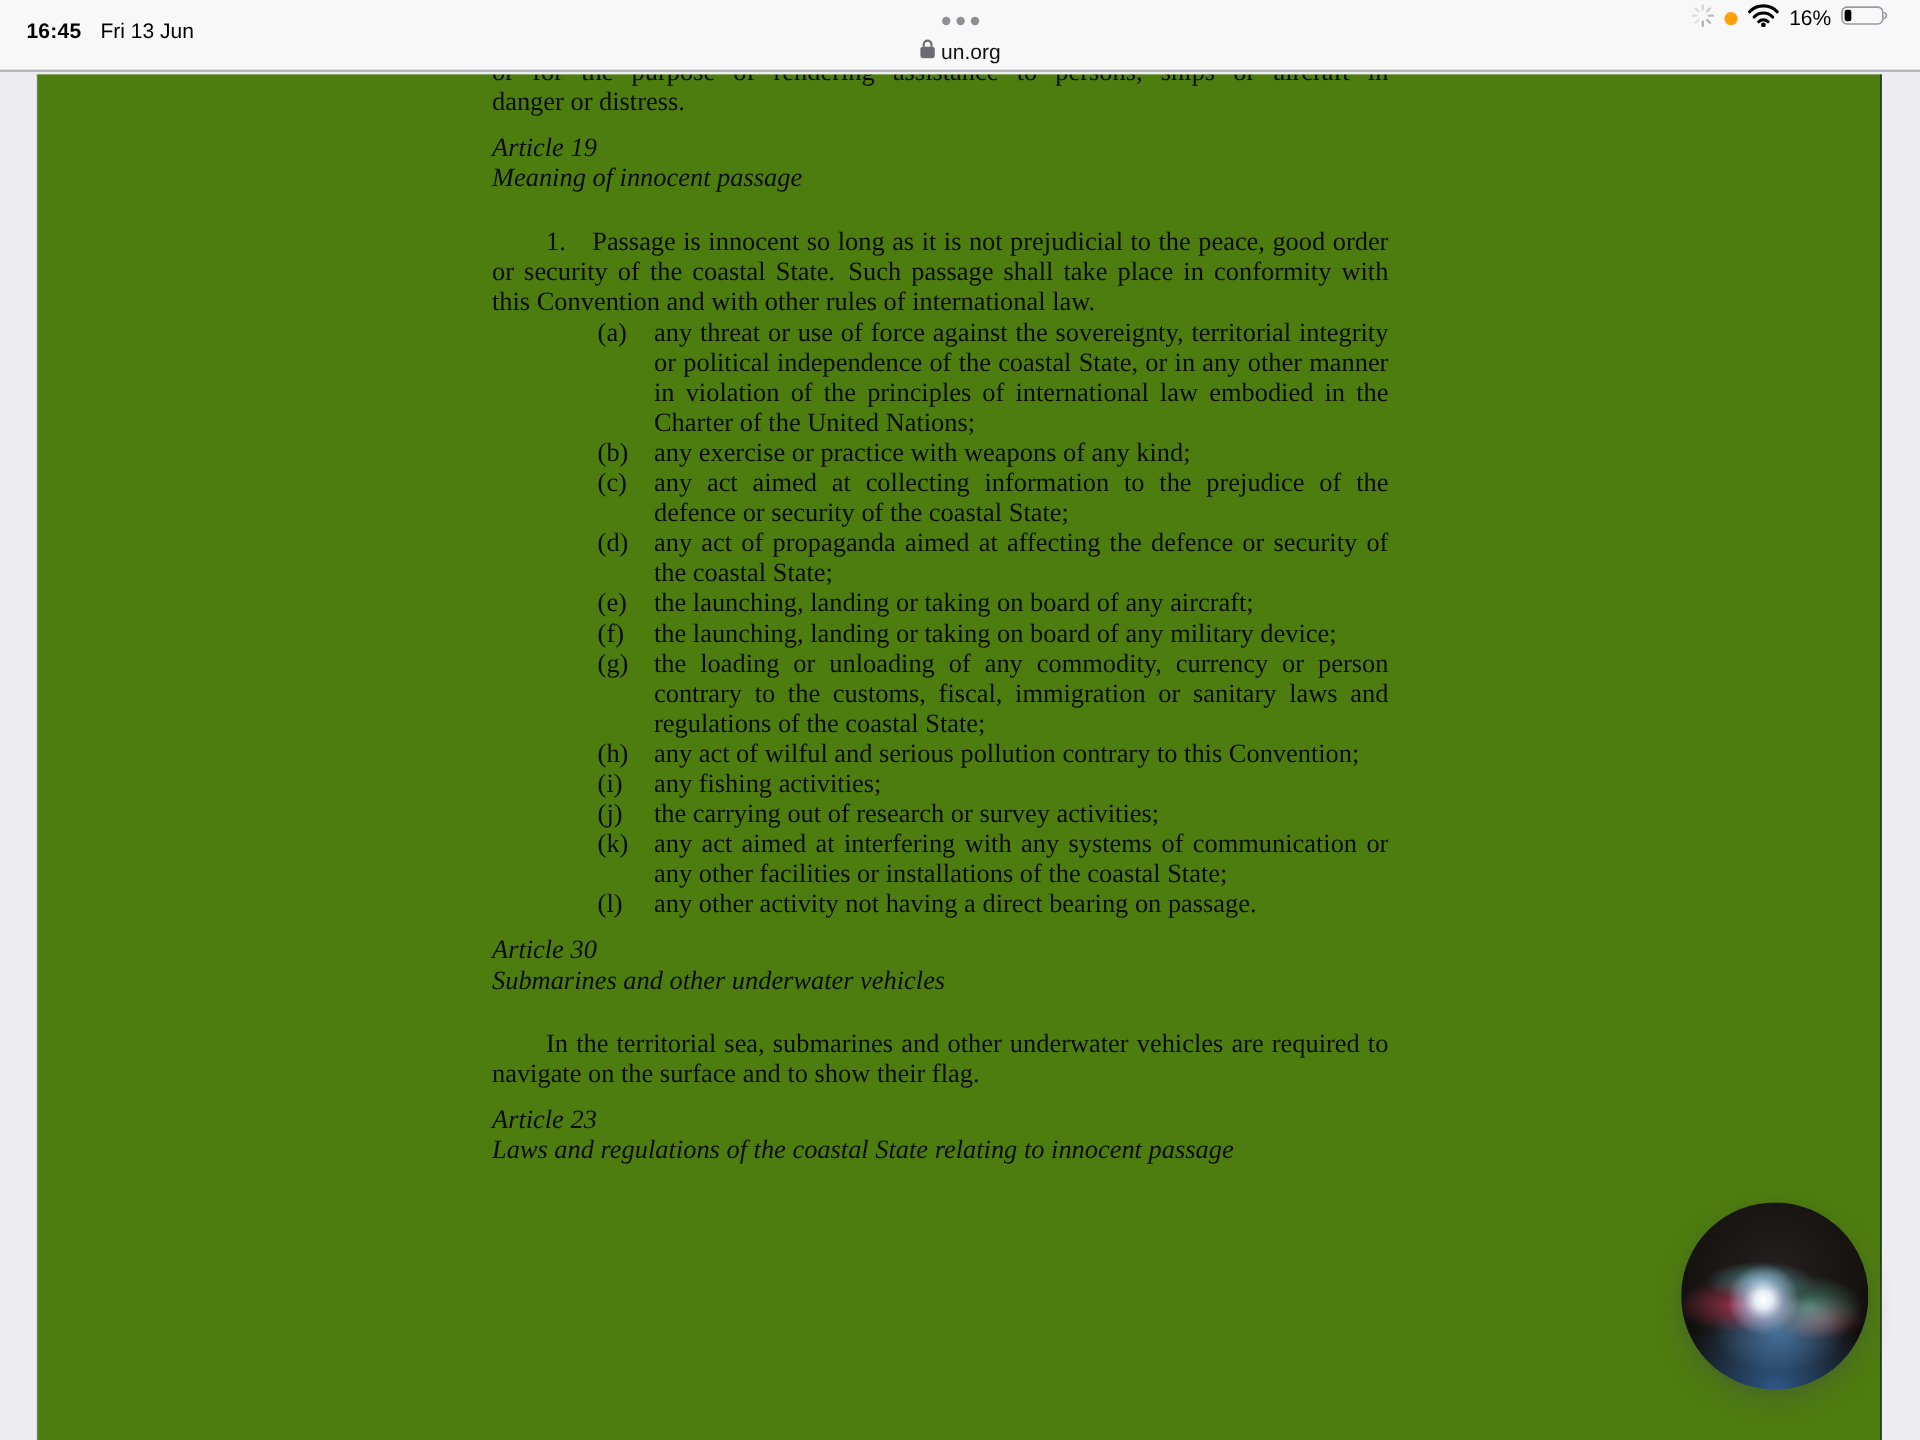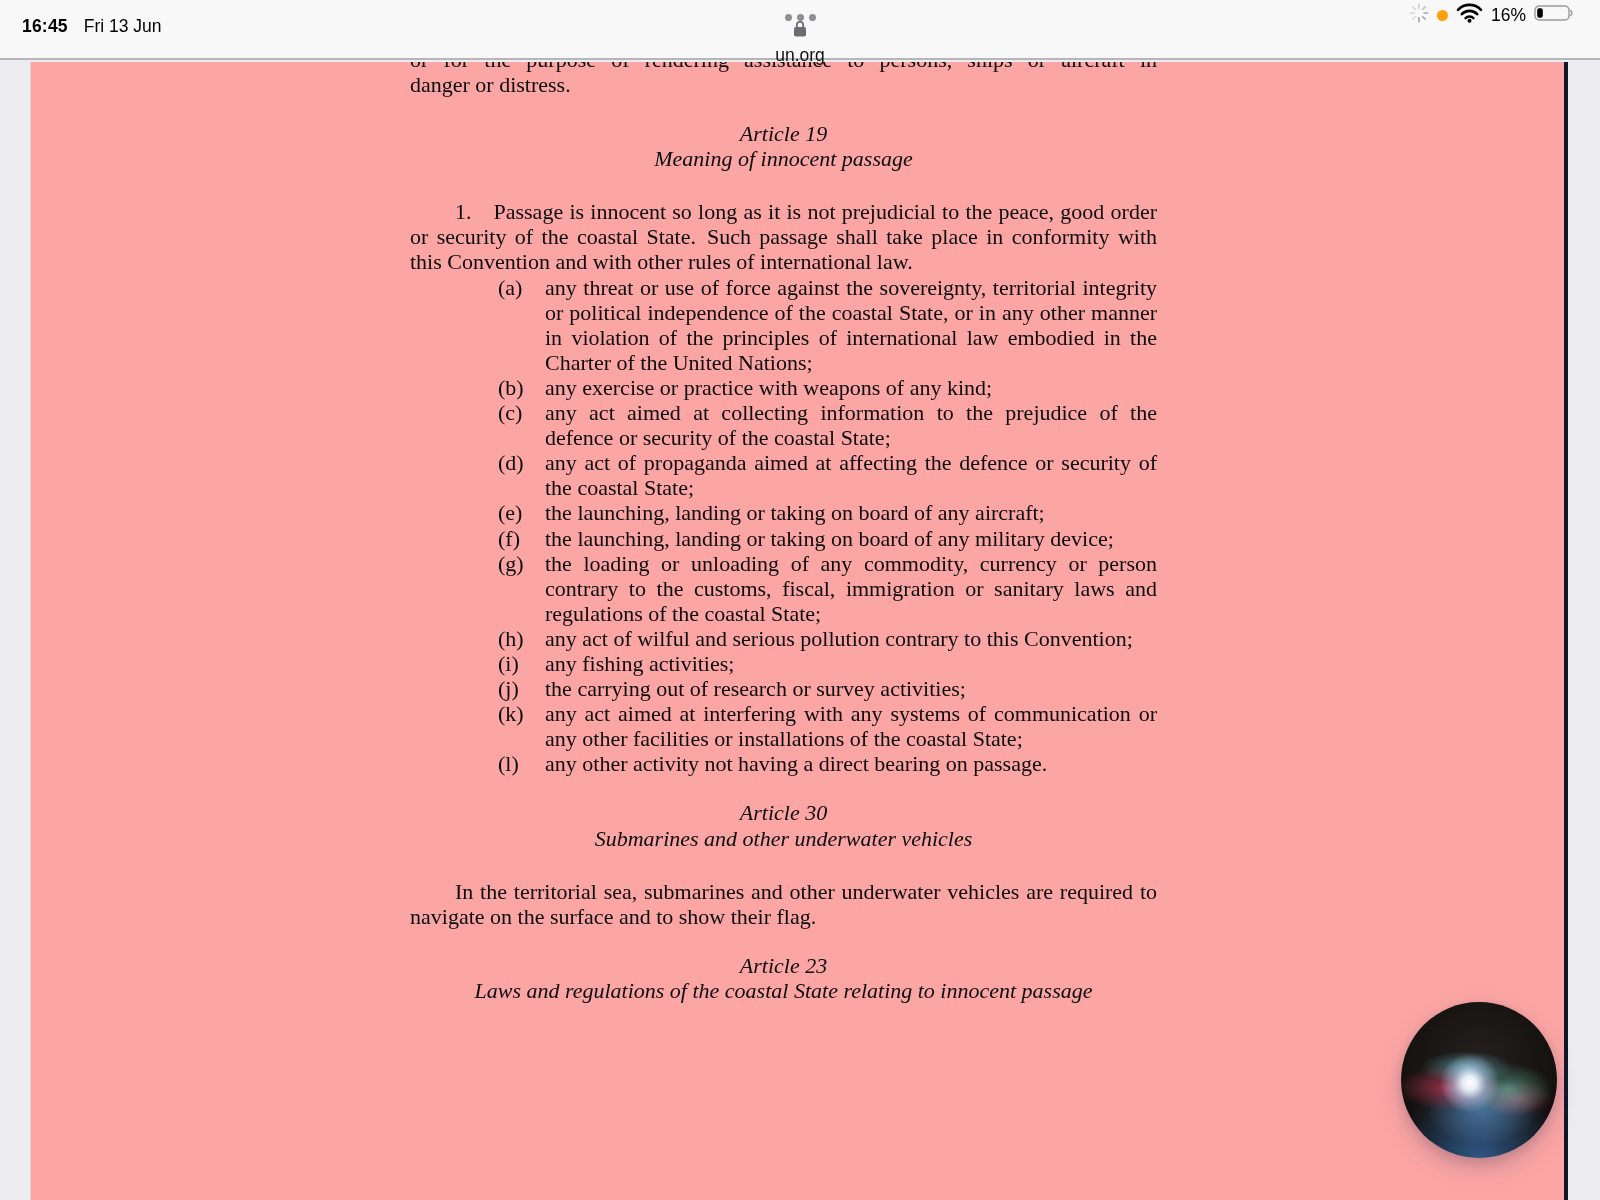--- a/index.html
+++ b/index.html
@@ -12,33 +12,33 @@
   .status-left { position:absolute; left:22px; top:16px; font-size:17.5px; color:#000; display:flex; gap:16px; }
   .status-time { font-weight:700; letter-spacing:.2px; }
   .status-date { font-weight:400; }
   .dots-btn { position:absolute; left:779px; top:10px; width:42px; height:14px;
               display:flex; gap:5px; align-items:center; justify-content:center; cursor:pointer; }
   .dots-btn i { width:7px; height:7px; border-radius:50%; background:#8e8e93; }
   .status-right { position:absolute; right:26px; top:2px; height:26px; display:flex; align-items:center; gap:8px; }
   .pct { font-size:17.5px; color:#000; }
   .mic-dot { width:11px; height:11px; border-radius:50%; }
   .urlrow { position:absolute; left:0; right:0; top:29px; height:28px;
-            display:flex; align-items:center; justify-content:center; gap:4px; cursor:pointer;flex-direction:column; }
+            display:flex; align-items:center; justify-content:center; gap:4px; cursor:pointer; }
   .domain { font-size:17.5px; color:#111; }
 
   
   .page { position:absolute; top:62px; left:30px; right:32px; bottom:0;
-          background:#fca5a5; border-left:1px solid #d9d9de; border-right:4px solid #0f172a; overflow:hidden; }
+          background:#4d7c0f; border-left:1px solid #d9d9de; border-right:1px solid #0f172a; overflow:hidden; }
   .pdf-column { position:absolute; left:379px; width:747px; top:0;
                 font-family:"Liberation Serif", serif; font-size:22px; line-height:25.1px; color:#0c0c0c; }
   .clip-line { height:10px; overflow:hidden; position:relative; }
   .clip-line .inner { position:absolute; top:-15px; left:0; right:0;
                       text-align:justify; text-align-last:justify; white-space:nowrap; }
   .cont-line { text-align:left; }
-  .article-heading { margin-top:24px; text-align:center; font-style:italic; }
+  .article-heading { margin-top:13px; font-style:italic; }
   .para { margin-top:0; text-indent:45px; text-align:justify; }
   .para.first-of-article { margin-top:28px; }
   .pdf-column > .para:last-child { margin-top:36px; }
   .item { position:relative; padding-left:135px; text-align:justify; }
   .item .lbl { position:absolute; left:88px; top:0; text-indent:0; }
 
   
   .siri-orb { position:absolute; left:1401px; top:1002px; width:156px; height:156px; border-radius:50%;
     background:
       radial-gradient(circle at 44% 52%, #ffffff 0%, rgba(236,246,255,.95) 6%, rgba(185,218,255,.5) 14%, rgba(150,200,255,0) 25%),

